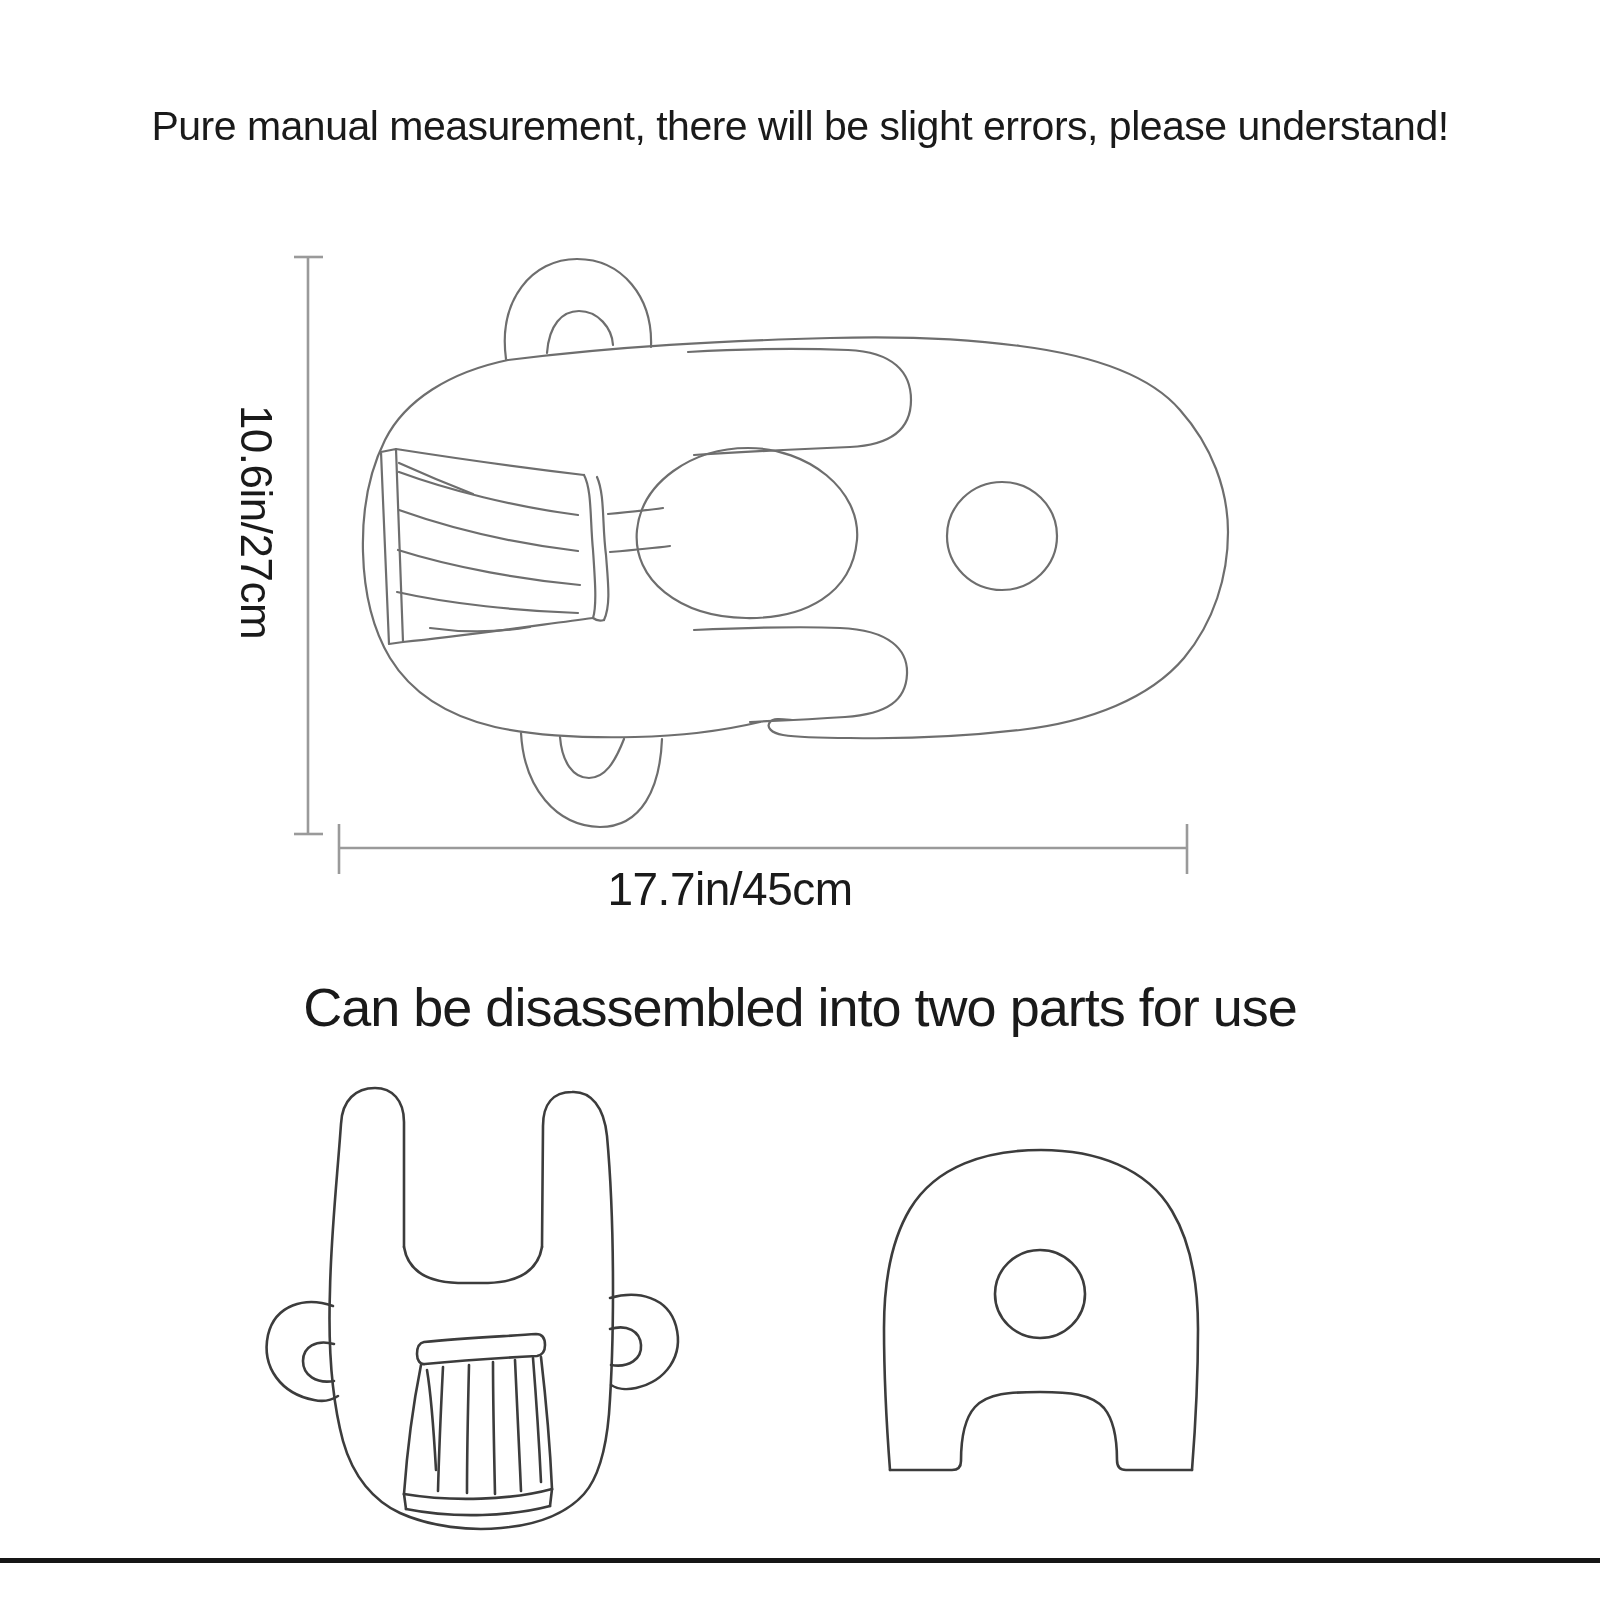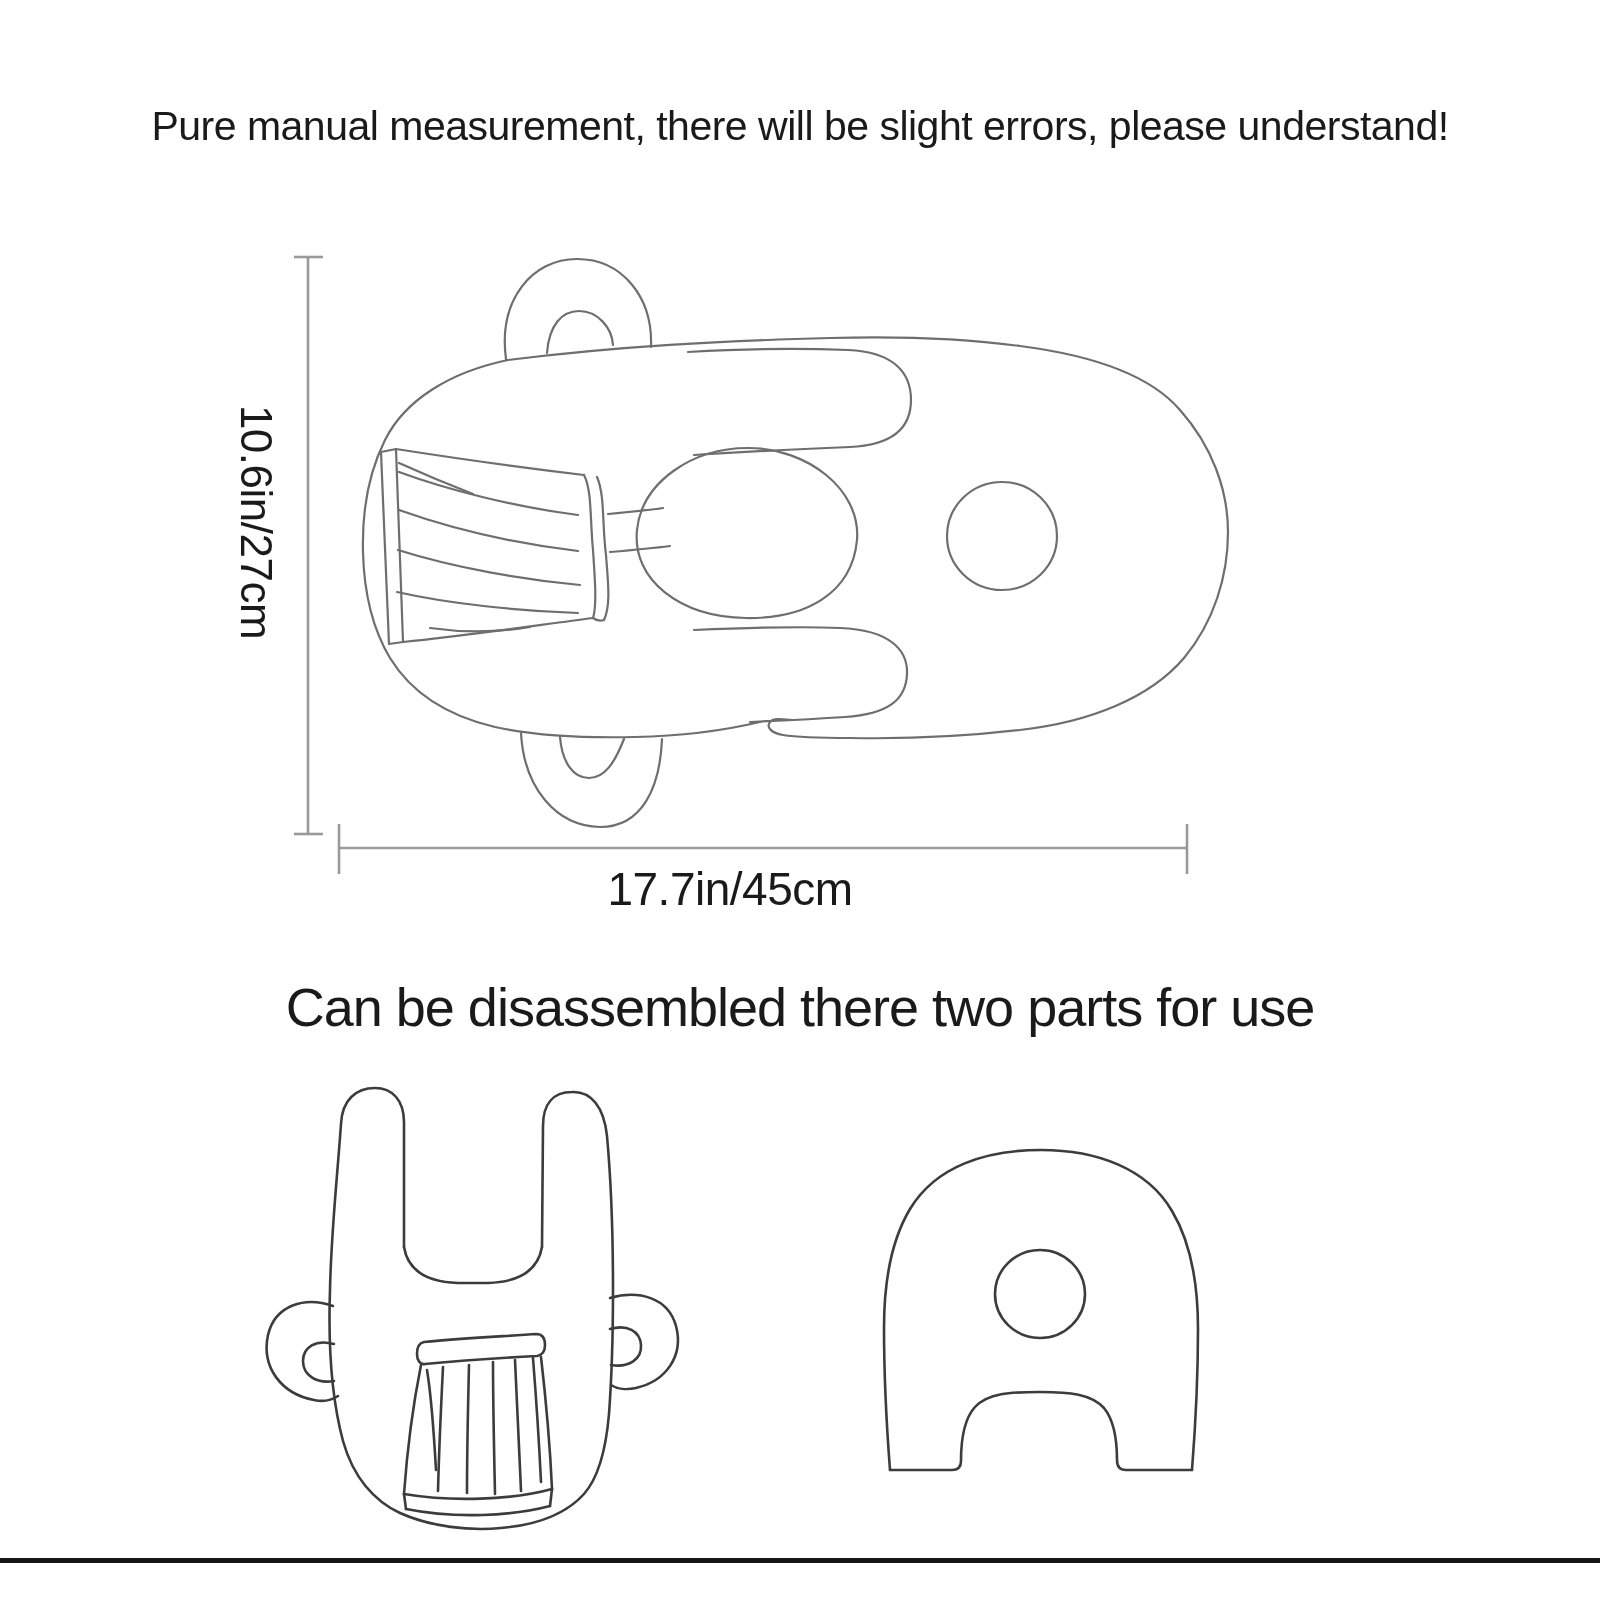--- a/index.html
+++ b/index.html
@@ -183,17 +183,17 @@
       </g>
       <g>
         <ellipse cx="1040" cy="1294" rx="45" ry="44"></ellipse>
       </g>
     </g>
   </svg>
 
   <div class="dim-label-v">10.6in/27cm</div>
   <div class="dim-label-h">17.7in/45cm</div>
 
-  <div class="heading">Can be disassembled there two parts for use</div>
+  <div class="heading">Can be disassembled into two parts for use</div>
 
   <div class="divider"></div>
 
 </div>
 
 </body></html>

